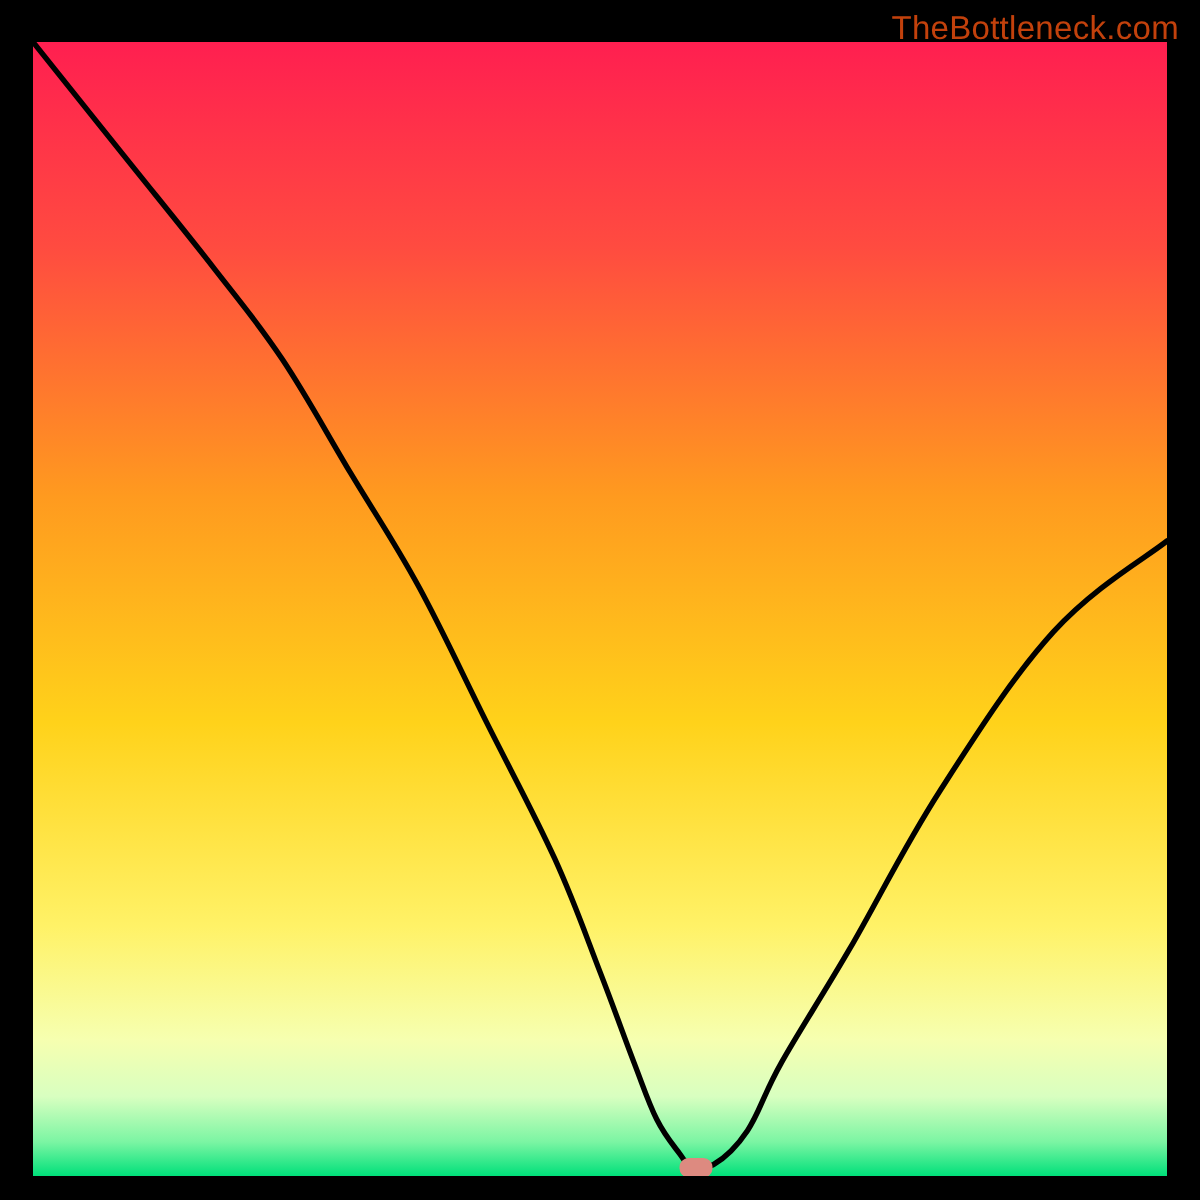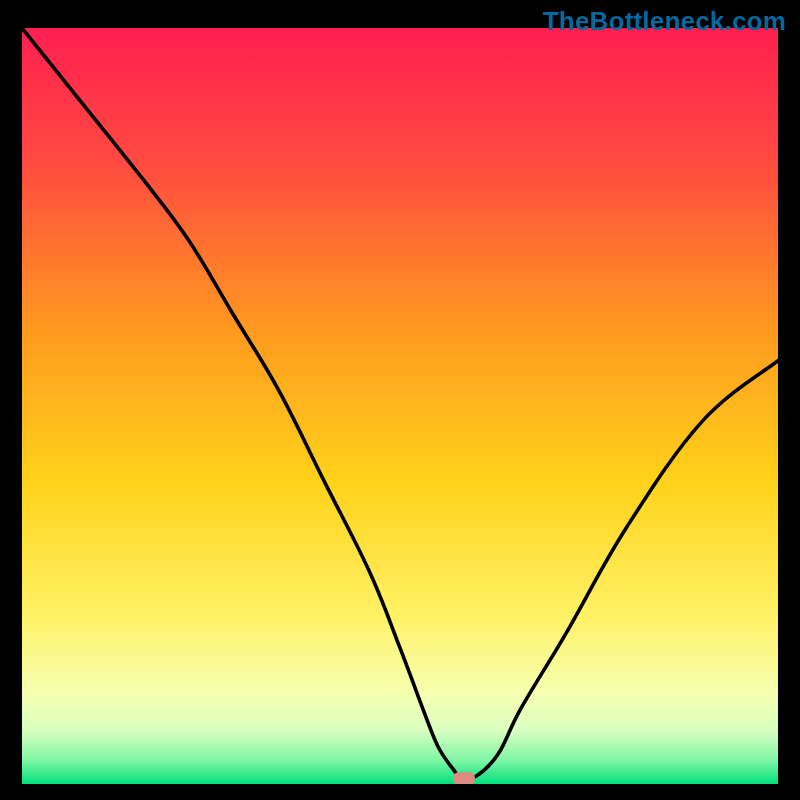--- a/index.html
+++ b/index.html
@@ -14,23 +14,23 @@
   .frame {
     position: relative;
     width: 800px;
     height: 800px;
     background: #000;
   }
   .watermark {
     position: absolute;
     top: 6px;
     right: 14px;
-    color: #0369a1;
-    font-size: 26px;
-    font-weight: 700;
+    color: #c2410c;
+    font-size: 22px;
+    font-weight: 400;
     z-index: 4;
     letter-spacing: 0.2px;
   }
   .plot {
     position: absolute;
     left: 22px;
     top: 28px;
     width: 756px;
     height: 756px;
     overflow: hidden;

